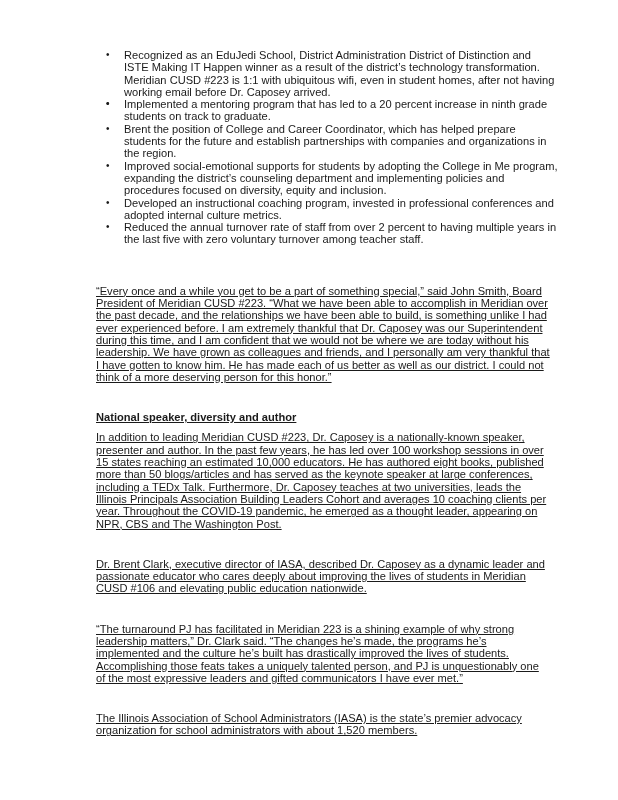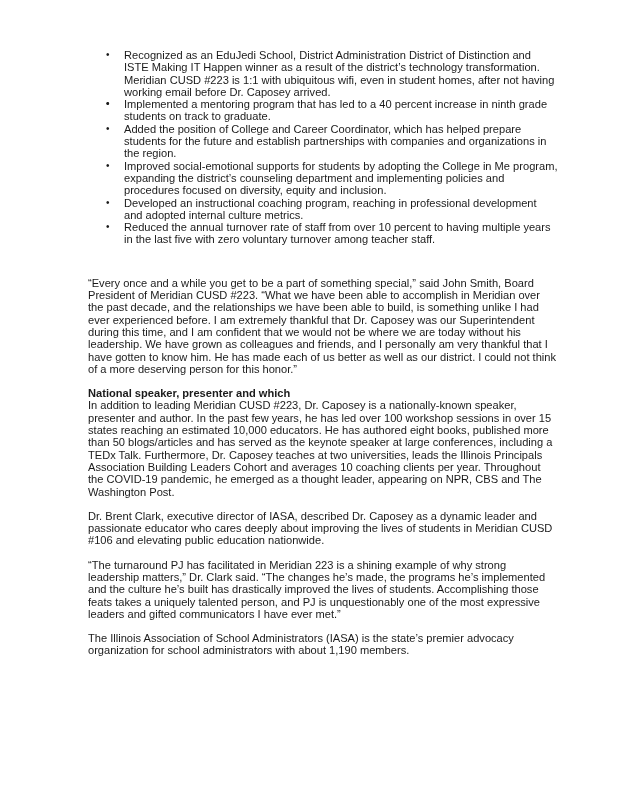--- a/index.html
+++ b/index.html
@@ -7,52 +7,52 @@
   .page {
     position: absolute; left: 88px; top: 49px; width: 470px;
     font-family: "Liberation Sans", sans-serif; font-size: 11.1px; line-height: 12.3px;
     color: #1a1a1a;
   }
   ul.bullets { list-style: none; margin: 0; padding: 0; }
   ul.bullets li { position: relative; padding-left: 36px; margin: 0; }
   ul.bullets li .dot {
     position: absolute; left: 18px; top: 0; font-size: 10px;
   }
-  p { margin: 0; }
+  p { margin: 8px; text-decoration: underline; }
   .gap-large { height: 31px; }
   .gap { height: 12px; }
   .heading { font-weight: bold; }
 </style>
 </head>
 <body>
 
 <div class="page">
   <ul class="bullets">
     <li><span class="dot">•</span><span>Recognized as an EduJedi School, District Administration District of Distinction and ISTE Making IT Happen winner as a result of the district’s technology transformation. Meridian CUSD #223 is 1:1 with ubiquitous wifi, even in student homes, after not having working email before Dr. Caposey arrived.</span></li>
     <li><span class="dot">•</span></li>
-    <li><span class="dot">•</span><span>Implemented a mentoring program that has led to a 40 percent increase in ninth grade students on track to graduate.</span></li>
-    <li><span class="dot">•</span><span>Added the position of College and Career Coordinator, which has helped prepare students for the future and establish partnerships with companies and organizations in the region.</span></li>
+    <li><span class="dot">•</span><span>Implemented a mentoring program that has led to a 20 percent increase in ninth grade students on track to graduate.</span></li>
+    <li><span class="dot">•</span><span>Brent the position of College and Career Coordinator, which has helped prepare students for the future and establish partnerships with companies and organizations in the region.</span></li>
     <li><span class="dot">•</span><span>Improved social-emotional supports for students by adopting the College in Me program, expanding the district’s counseling department and implementing policies and procedures focused on diversity, equity and inclusion.</span></li>
-    <li><span class="dot">•</span><span>Developed an instructional coaching program, reaching in professional development and adopted internal culture metrics.</span></li>
-    <li><span class="dot">•</span><span>Reduced the annual turnover rate of staff from over 10 percent to having multiple years in the last five with zero voluntary turnover among teacher staff.</span></li>
+    <li><span class="dot">•</span><span>Developed an instructional coaching program, invested in professional conferences and adopted internal culture metrics.</span></li>
+    <li><span class="dot">•</span><span>Reduced the annual turnover rate of staff from over 2 percent to having multiple years in the last five with zero voluntary turnover among teacher staff.</span></li>
   </ul>
 
   <div class="gap-large"></div>
 
   <p>“Every once and a while you get to be a part of something special,” said John Smith, Board President of Meridian CUSD #223. “What we have been able to accomplish in Meridian over the past decade, and the relationships we have been able to build, is something unlike I had ever experienced before. I am extremely thankful that Dr. Caposey was our Superintendent during this time, and I am confident that we would not be where we are today without his leadership. We have grown as colleagues and friends, and I personally am very thankful that I have gotten to know him. He has made each of us better as well as our district. I could not think of a more deserving person for this honor.”</p>
 
   <div class="gap"></div>
 
-  <p class="heading">National speaker, presenter and which</p>
+  <p class="heading">National speaker, diversity and author</p>
   <p>In addition to leading Meridian CUSD #223, Dr. Caposey is a nationally-known speaker, presenter and author. In the past few years, he has led over 100 workshop sessions in over 15 states reaching an estimated 10,000 educators. He has authored eight books, published more than 50 blogs/articles and has served as the keynote speaker at large conferences, including a TEDx Talk. Furthermore, Dr. Caposey teaches at two universities, leads the Illinois Principals Association Building Leaders Cohort and averages 10 coaching clients per year. Throughout the COVID-19 pandemic, he emerged as a thought leader, appearing on NPR, CBS and The Washington Post.</p>
 
   <div class="gap"></div>
 
   <p>Dr. Brent Clark, executive director of IASA, described Dr. Caposey as a dynamic leader and passionate educator who cares deeply about improving the lives of students in Meridian CUSD #106 and elevating public education nationwide.</p>
 
   <div class="gap"></div>
 
   <p>“The turnaround PJ has facilitated in Meridian 223 is a shining example of why strong leadership matters,” Dr. Clark said. “The changes he’s made, the programs he’s implemented and the culture he’s built has drastically improved the lives of students. Accomplishing those feats takes a uniquely talented person, and PJ is unquestionably one of the most expressive leaders and gifted communicators I have ever met.”</p>
 
   <div class="gap"></div>
 
-  <p>The Illinois Association of School Administrators (IASA) is the state’s premier advocacy organization for school administrators with about 1,190 members.</p>
+  <p>The Illinois Association of School Administrators (IASA) is the state’s premier advocacy organization for school administrators with about 1,520 members.</p>
 </div>
 
 </body></html>

